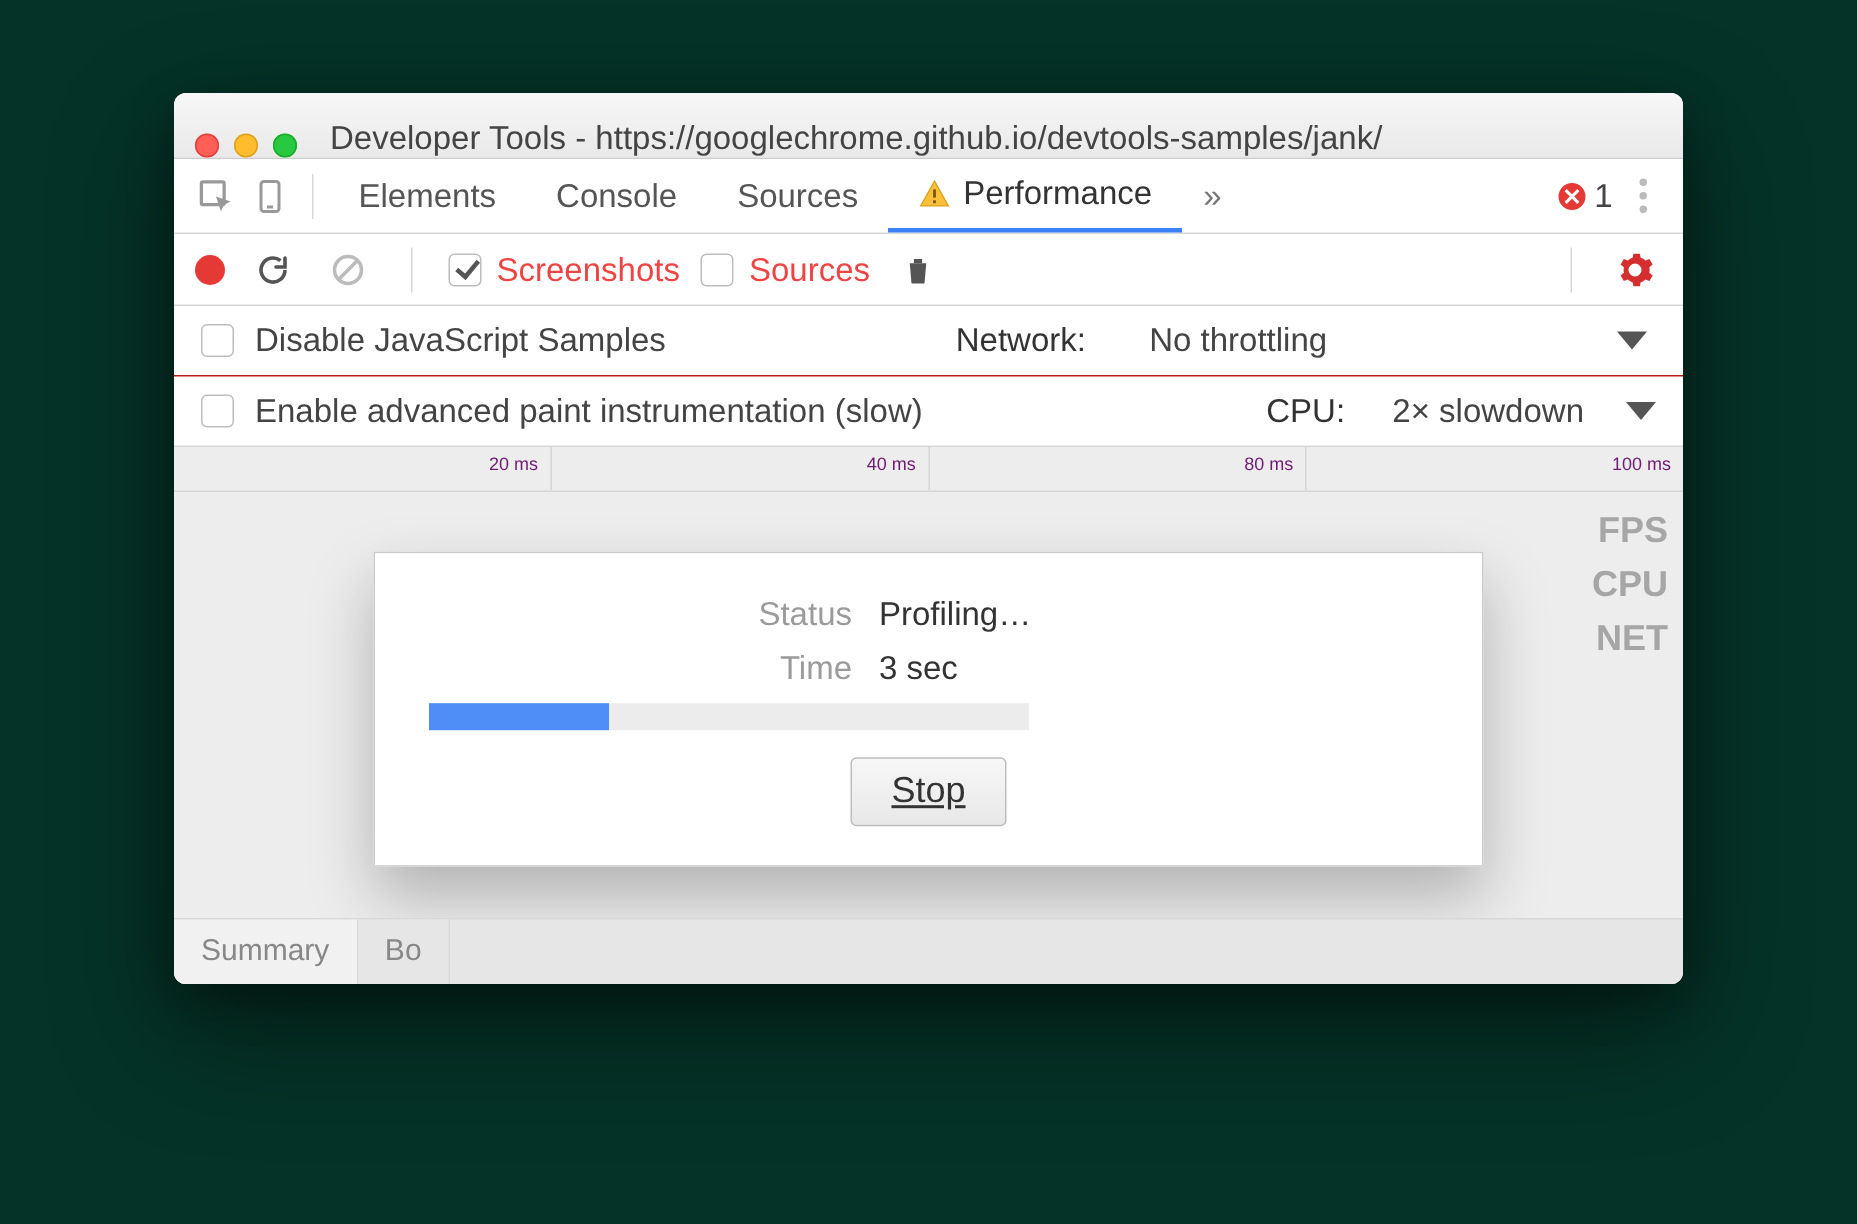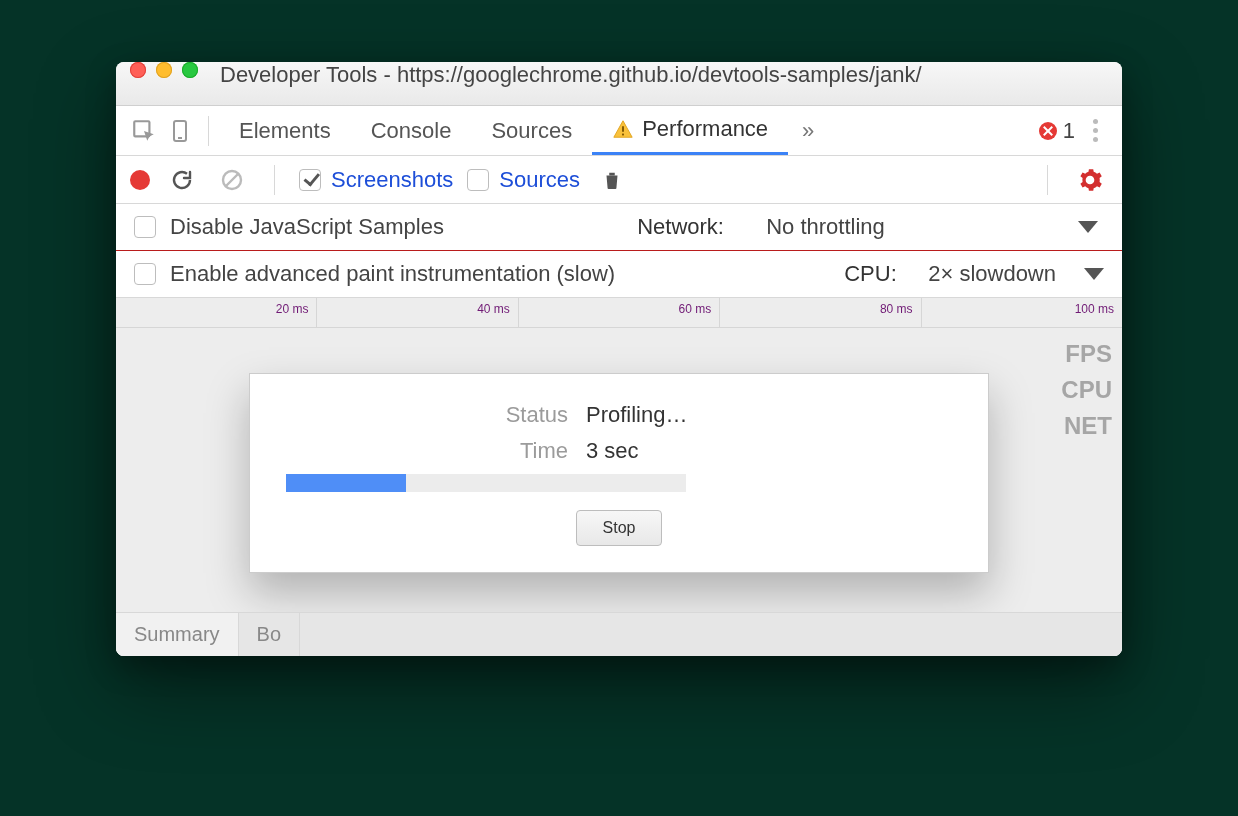--- a/index.html
+++ b/index.html
@@ -22,21 +22,21 @@
     overflow: hidden;
     display: flex;
     flex-direction: column;
   }
   
   .titlebar {
     height: 44px;
     background: linear-gradient(#f7f7f7,#e9e9e9);
     border-bottom: 1px solid #cfcfcf;
     display: flex;
-    align-items: flex-start;
+    align-items: flex-end;
     padding: 0 14px;
     gap: 10px;
   }
   .traffic { display: flex; gap: 10px; margin-right: 12px; }
   .tlight { width: 16px; height: 16px; border-radius: 50%; }
   .tl-red { background: #ff5f57; box-shadow: inset 0 0 0 1px #e1413a; }
   .tl-yel { background: #ffbd2e; box-shadow: inset 0 0 0 1px #dfa123; }
   .tl-grn { background: #28c840; box-shadow: inset 0 0 0 1px #1aab29; }
   .title { font-size: 22px; color: #444; white-space: nowrap; overflow: hidden; }
   
@@ -83,21 +83,21 @@
   .moredots { display:flex; flex-direction:column; gap:4px; padding:0 14px 0 18px;}
   .moredots span{ width:5px; height:5px; border-radius:50%; background:#bbb; }
   
   .toolbar {
     height: 48px;
     border-bottom: 1px solid #d8d8d8;
     display: flex;
     align-items: center;
     padding: 0 14px;
     font-size: 22px;
-    color: #1d4ed8;
+    color: #ef4444;
     gap: 14px;
   }
   .recdot { width: 20px; height: 20px; border-radius:50%; background:#e53935; }
   .chk {
     width: 22px; height: 22px;
     border: 1px solid #bdbdbd;
     border-radius: 4px;
     display:inline-flex; align-items:center; justify-content:center;
     background:#fff;
   }
@@ -180,25 +180,26 @@
   .dlabel { width: 300px; text-align:right; color:#9b9b9b; padding-right:18px; }
   .dval { color:#333; }
   .progress {
     flex:1; height:18px; background:#ececec; position:relative; border-radius:0;
     max-width:400px;
   }
   .progress-fill { position:absolute; left:0; top:0; bottom:0; background:#4f8ef7; }
   .stopbtn {
     display:block; margin: 18px auto 0 auto;
     padding: 8px 26px;
-    font-size: 16px;
+    font-size: 24px;
     background: linear-gradient(#f7f7f7,#e8e8e8);
     border:1px solid #bdbdbd;
     border-radius:4px;
     color:#333;
+    text-decoration:underline;
   }
   .chevrons { color:#777; font-size:22px; padding:0 14px; }
 </style>
 </head>
 <body>
 
 <div class="window">
 
   <div class="titlebar">
     <div class="traffic">
@@ -314,21 +315,20 @@
       <span class="paramlabel" style="min-width:70px;">CPU:</span>
       <span class="paramval">2× slowdown</span>
       <span class="caret-down"></span>
     </div>
   </div>
 
   <div class="timeline">
     <div class="ticks">
       <div class="tick">20 ms</div>
       <div class="tick">40 ms</div>
-      <div class="tick">60 ms</div>
       <div class="tick">80 ms</div>
       <div class="tick">100 ms</div>
     </div>
     <div class="rightlabels">
       <div>FPS</div>
       <div>CPU</div>
       <div>NET</div>
     </div>
 
     <div class="dialog">

